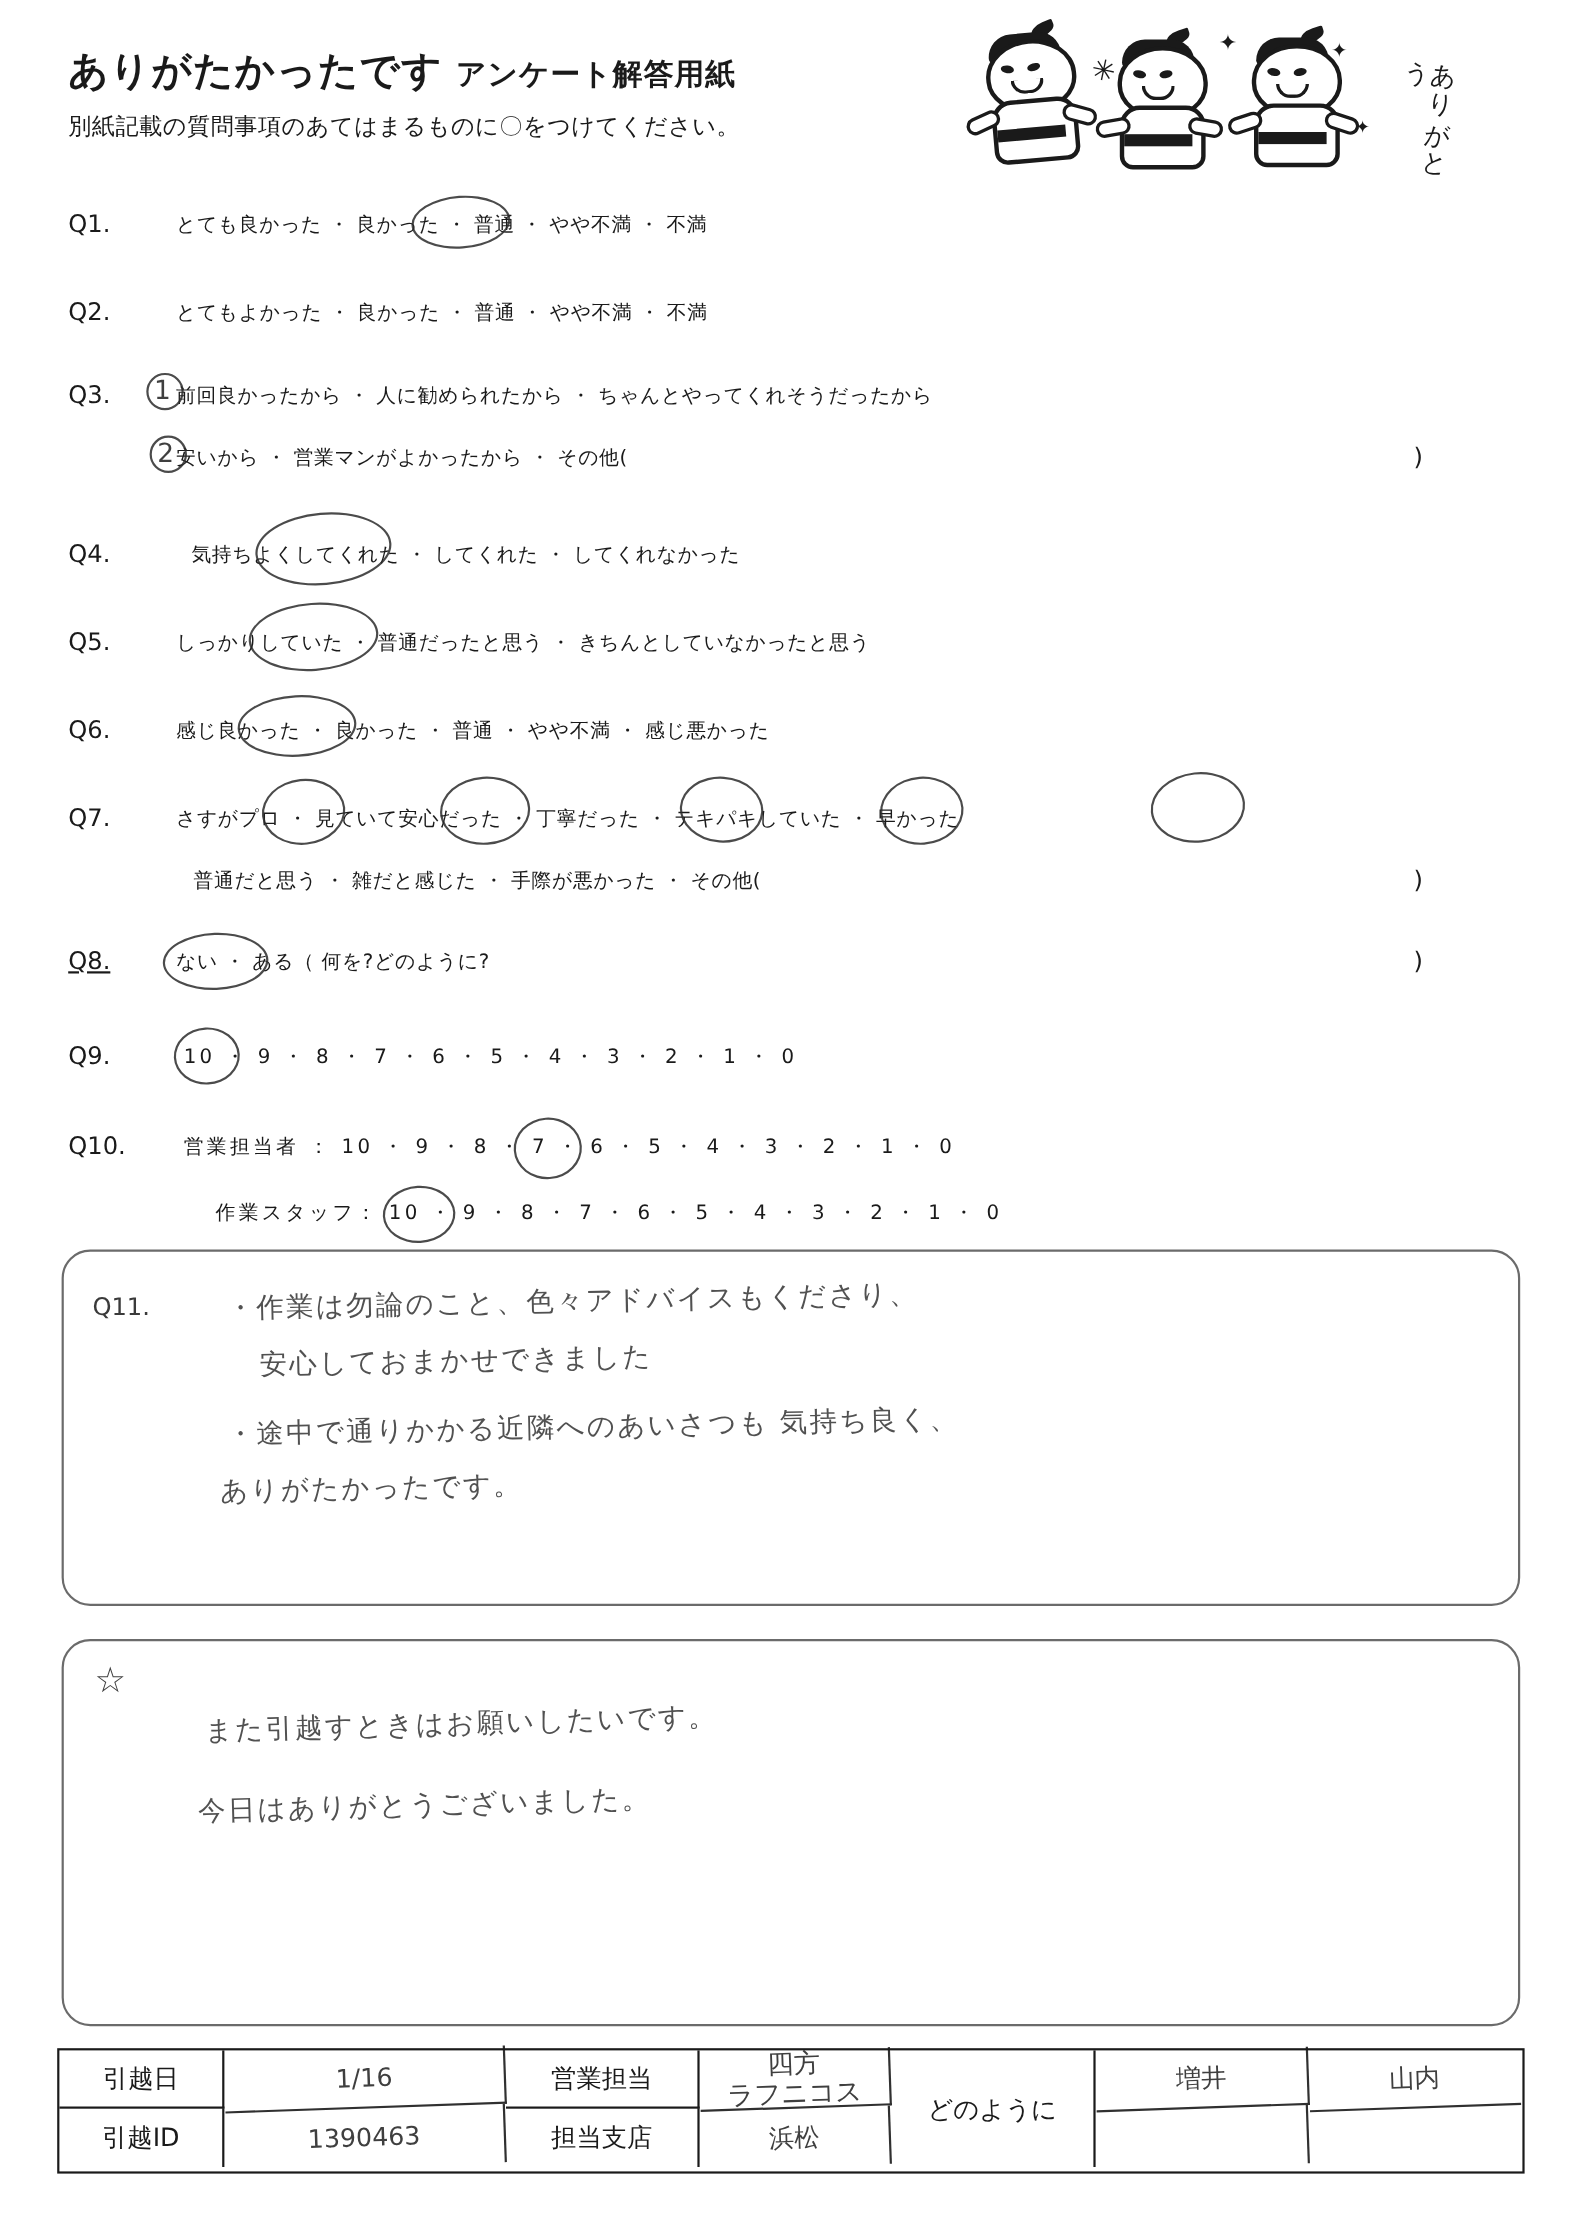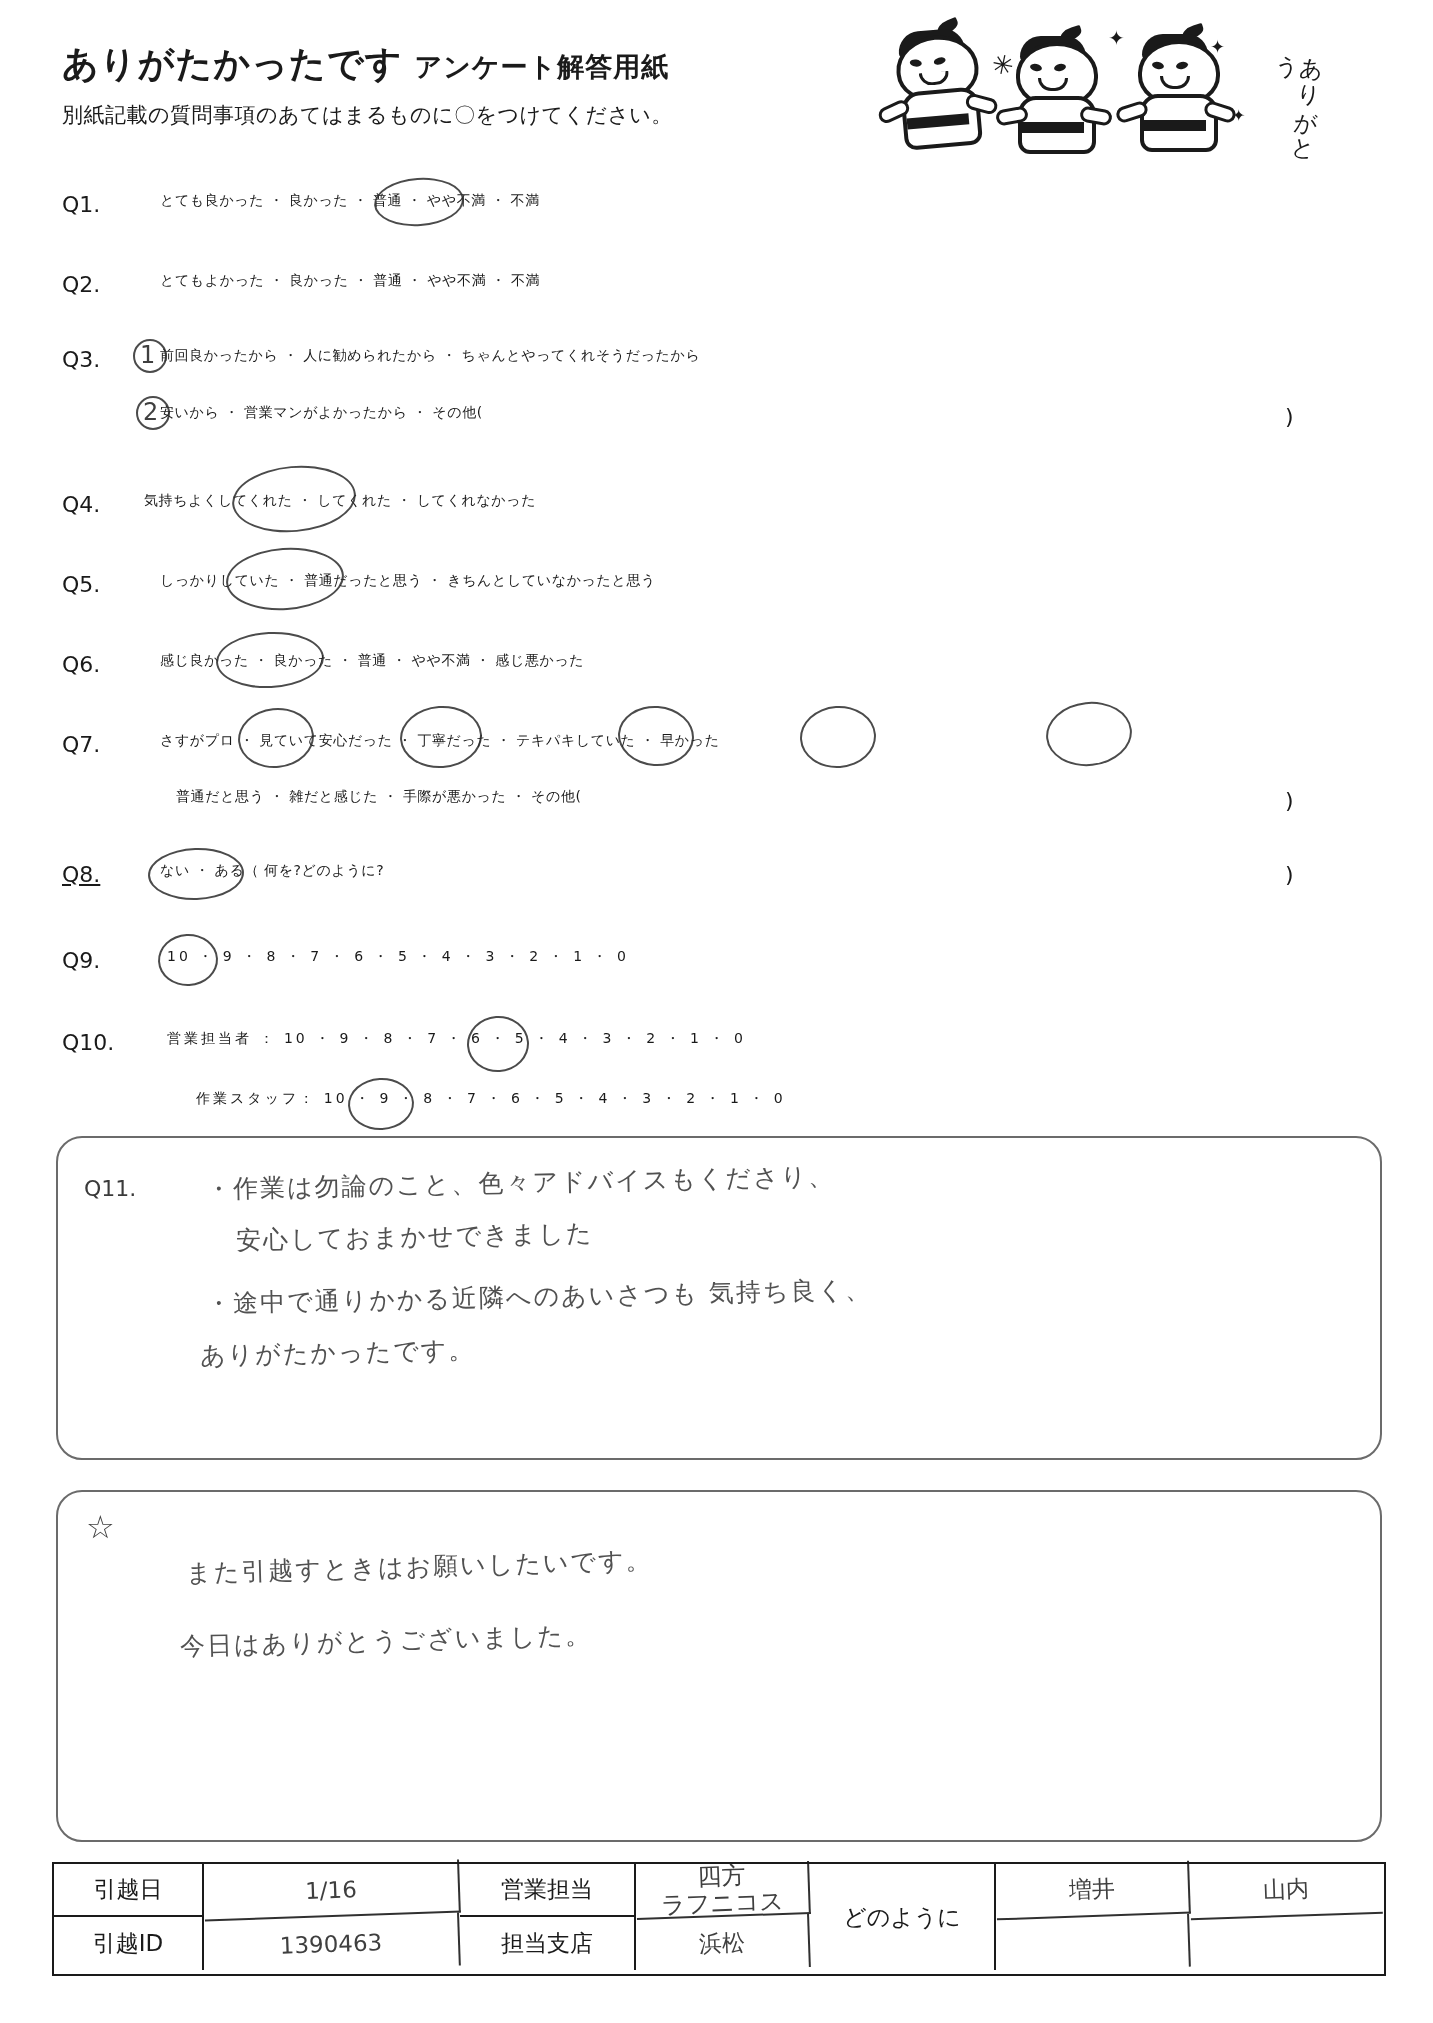--- a/index.html
+++ b/index.html
@@ -26,21 +26,21 @@
   .m-eye{position:absolute;top:28px;width:12px;height:7px;background:#1a1a1a;border-radius:50%;}
   .m-eye.l{left:32px;transform:rotate(12deg);}
   .m-eye.r{left:56px;transform:rotate(-12deg);}
   .m-mouth{position:absolute;left:40px;top:42px;width:24px;height:10px;border:3px solid #1a1a1a;border-top:none;border-radius:0 0 20px 20px;}
   .m-body{position:absolute;left:20px;top:60px;width:70px;height:50px;border:4px solid #1a1a1a;border-radius:18px 18px 12px 12px;background:#fff;}
   .m-belt{position:absolute;left:24px;top:86px;width:62px;height:11px;background:#1a1a1a;}
   .m-arm{position:absolute;width:26px;height:10px;border:3px solid #1a1a1a;border-radius:8px;background:#fff;}
   .spark{position:absolute;color:#1a1a1a;font-size:26px;line-height:1;}
   .thanks{position:absolute;left:392px;top:18px;font-size:23px;line-height:1.06;letter-spacing:1px;writing-mode:vertical-rl;transform:rotate(6deg);}
   .qlbl{position:absolute;font-size:22px;}
-  .qline{position:absolute;font-size:14px;white-space:nowrap;letter-spacing:.6px;}
+  .qline{position:absolute;font-size:18px;white-space:nowrap;letter-spacing:.6px;}
   .paren-r{position:absolute;font-size:22px;}
 
   
   .circle{position:absolute;border:2.5px solid #2b2b2b;border-radius:50%;opacity:.85;pointer-events:none;}
   .hw{position:absolute;font-family:"DejaVu Sans","Liberation Sans",sans-serif;color:#2b2b2b;opacity:.9;}
 
   
   .cbox{position:absolute;border:2px solid #6b6b6b;border-radius:26px;background:#fff;}
 
   
@@ -127,21 +127,21 @@
   <div class="qlbl" style="left:62px;top:347px;">Q3.</div>
   <div class="qline" style="left:160px;top:347px;">前回良かったから ・ 人に勧められたから ・ ちゃんとやってくれそうだったから</div>
   <div class="qline" style="left:160px;top:404px;">安いから ・ 営業マンがよかったから ・ その他(</div>
   <div class="paren-r" style="left:1285px;top:404px;">)</div>
   <div class="hw" style="left:140px;top:341px;font-size:24px;">1</div>
   <div class="circle" style="left:133px;top:339px;width:30px;height:30px;"></div>
   <div class="hw" style="left:143px;top:398px;font-size:24px;">2</div>
   <div class="circle" style="left:136px;top:396px;width:30px;height:30px;"></div>
 
   <div class="qlbl" style="left:62px;top:492px;">Q4.</div>
-  <div class="qline" style="left:144px;top:492px;">気持ちよくしてくれた ・ してくれた ・ してくれなかった</div>
+  <div class="qline" style="left:174px;top:492px;">気持ちよくしてくれた ・ してくれた ・ してくれなかった</div>
   <div class="circle" style="left:232px;top:466px;width:120px;height:62px;transform:rotate(-5deg);"></div>
 
   <div class="qlbl" style="left:62px;top:572px;">Q5.</div>
   <div class="qline" style="left:160px;top:572px;">しっかりしていた ・ 普通だったと思う ・ きちんとしていなかったと思う</div>
   <div class="circle" style="left:226px;top:548px;width:114px;height:58px;transform:rotate(-4deg);"></div>
 
   <div class="qlbl" style="left:62px;top:652px;">Q6.</div>
   <div class="qline" style="left:160px;top:652px;">感じ良かった ・ 良かった ・ 普通 ・ やや不満 ・ 感じ悪かった</div>
   <div class="circle" style="left:216px;top:632px;width:104px;height:52px;transform:rotate(-3deg);"></div>
 

